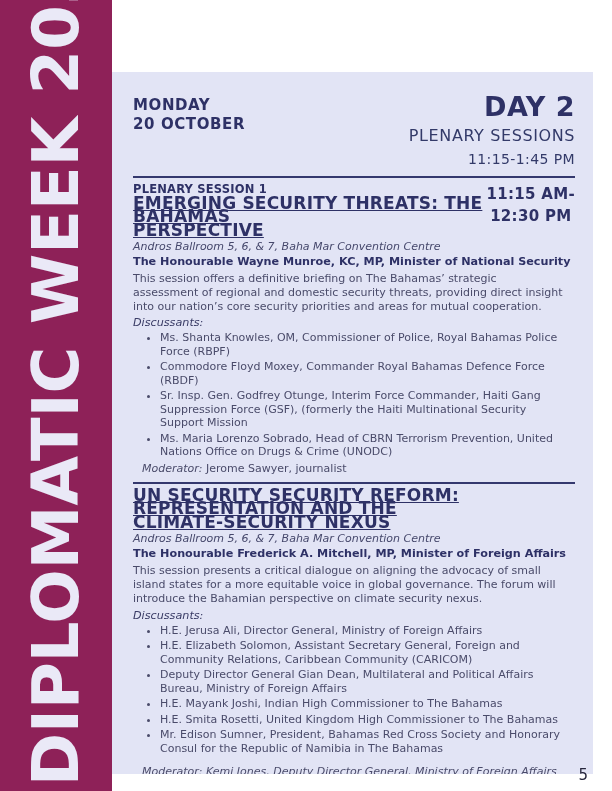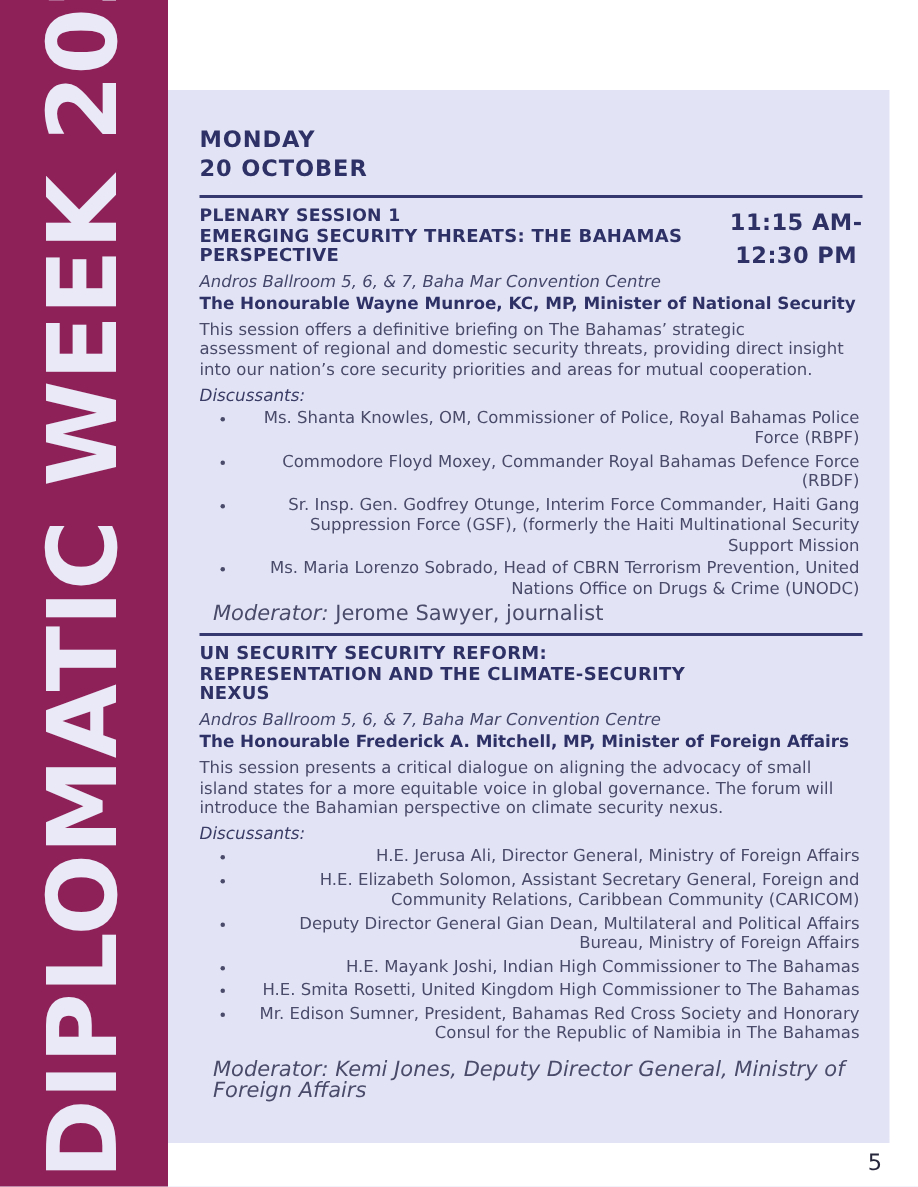--- a/index.html
+++ b/index.html
@@ -26,21 +26,21 @@
     display: flex; align-items: center;
     padding-left: 5px;
     color: #EAE9F7;
     font-size: 64px;
     font-weight: 800;
     letter-spacing: 0px;
     white-space: nowrap;
   }
   
   .panel {
-    position: absolute; left: 112px; top: 60px;
+    position: absolute; left: 112px; top: 72px;
     width: 481px; height: 702px;
     background: #E2E4F5;
     padding: 20px 18px 8px 21px;
     overflow: hidden;
     color: #4A4B6A;
   }
   .panel-header { display: flex; justify-content: space-between; }
   .date-block {
     color: #2E3166; font-weight: bold;
     font-size: 15px; line-height: 19px; letter-spacing: 0.6px;
@@ -55,33 +55,33 @@
   .day-time { font-size: 14px; line-height: 17px; margin-top: 6px; letter-spacing: 0.4px; }
   .rule {
     border: none; border-top: 2px solid #34386E;
     margin-top: 8px; margin-bottom: 5px;
   }
   .rule-2 { margin-top: 6px; }
   
   .session-head { position: relative; }
   .session-titles { width: 358px; color: #2E3166; font-weight: bold; }
   .session-label { font-size: 11.5px; line-height: 13.5px; letter-spacing: 0.2px; }
-  .tline { display: block; font-size: 12px; line-height: 13.5px; letter-spacing: 0.2px; }
+  .tline { display: block; font-size: 17px; line-height: 13.5px; letter-spacing: 0.2px; text-decoration: underline; }
   .session-time {
     position: absolute; right: 0; top: 0;
     text-align: center; color: #2E3166; font-weight: bold;
     font-size: 15px; line-height: 22px; letter-spacing: 0.3px;
   }
   .venue { font-style: italic; font-size: 11px; line-height: 15px; margin-top: 2px; color: #45476B; }
   .speaker { font-weight: bold; font-size: 11.2px; line-height: 16px; color: #2E3166; }
   .desc { font-size: 11px; line-height: 13.8px; width: 432px; margin: 2px 0 2px; }
   .discussants-label { font-weight: normal; font-style: italic; font-size: 11.2px; line-height: 15px; color: #3A3C66; }
-  .discussants { list-style: disc; padding-left: 27px; margin: 1px 0 0 0; width: 440px; text-align: right; }
+  .discussants { list-style: disc; padding-left: 27px; margin: 1px 0 0 0; width: 440px; }
   .discussants li { font-size: 11px; line-height: 13.5px; margin-bottom: 2px; }
-  .moderator { font-size: 14px; line-height: 14px; padding-left: 9px; margin-top: 3px; }
+  .moderator { font-size: 11px; line-height: 14px; padding-left: 9px; margin-top: 3px; }
   .moderator .mod-label { font-style: italic; }
   .moderator-italic .mod-name { font-style: italic; }
   .moderator-gap { margin-top: 10px; }
   
   .page-number {
     position: absolute; right: 24px; bottom: 7px;
     color: #26263C; font-size: 15px; line-height: 18px;
   }
 </style>
 </head>
@@ -92,20 +92,25 @@
   <aside class="sidebar">
     <div class="sidebar-rotated">DIPLOMATIC WEEK 2025</div>
   </aside>
 
   <main class="panel">
 
     <header class="panel-header">
       <div class="date-block">
         <div>MONDAY</div>
         <div>20 OCTOBER</div>
+      </div>
+      <div class="day-block">
+        <div class="day-number">DAY 2</div>
+        <div class="day-subtitle">PLENARY SESSIONS</div>
+        <div class="day-time">11:15-1:45 PM</div>
       </div>
     </header>
 
     <hr class="rule">
 
     <section class="session">
       <div class="session-head">
         <div class="session-titles">
           <div class="session-label">PLENARY SESSION 1</div>
           <div class="session-title">

